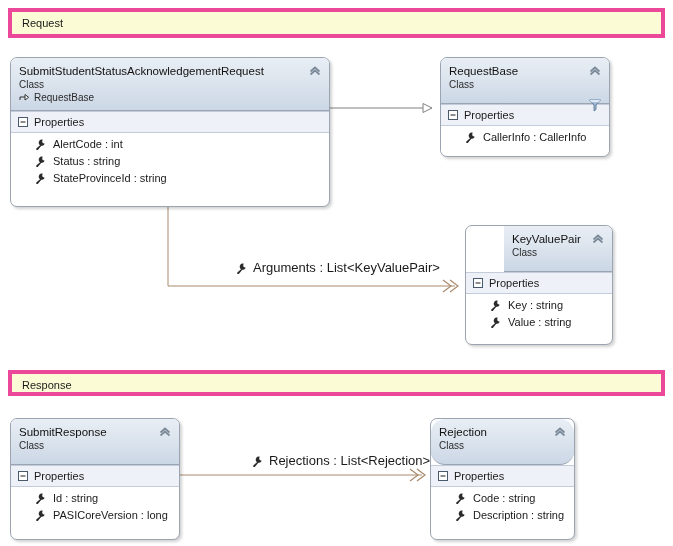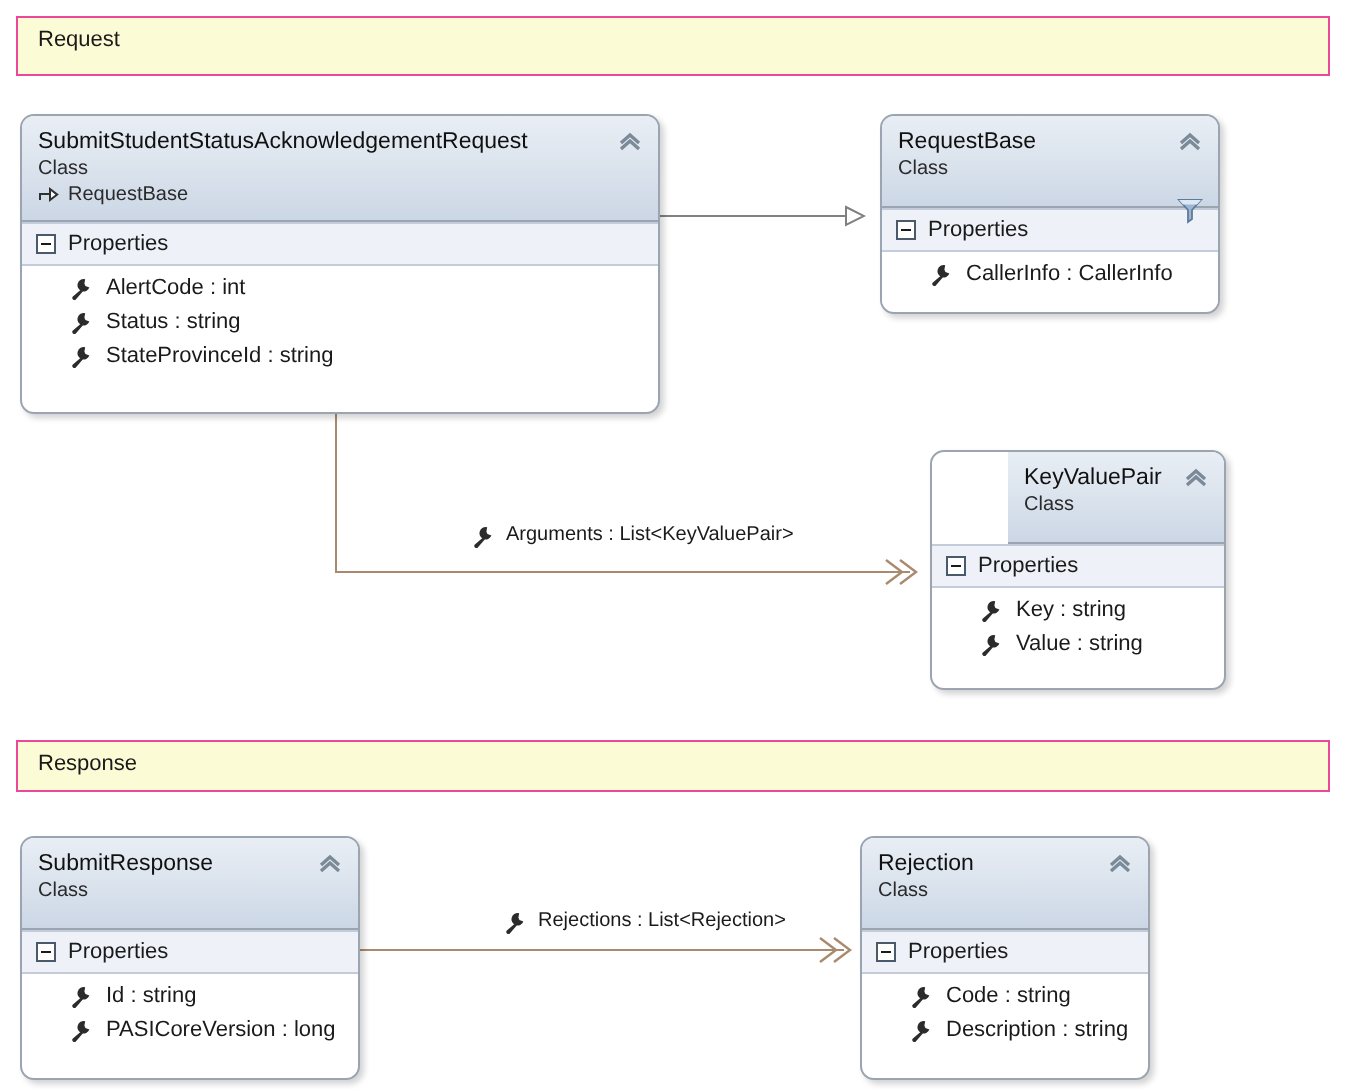--- a/index.html
+++ b/index.html
@@ -24,21 +24,21 @@
     position: absolute;
     left: 0; top: 0;
     width: 673px; height: 546px;
   }
 
   
   .banner {
     position: absolute;
     box-sizing: border-box;
     background: #fbfbd6;
-    border: 1px solid #ec4899;
+    border: 4px solid #ec4899;
     display: flex;
     align-items: flex-start;
   }
   .banner .banner-text {
     padding: 5px 0 0 10px;
     font-size: 11px;
     color: #1a1a1a;
     line-height: 13px;
     white-space: nowrap;
   }
@@ -133,21 +133,21 @@
   
   .icon { display: inline-block; flex: 0 0 auto; line-height: 0; }
   .icon svg { display: block; }
 
   
   .assoc-label {
     position: absolute;
     display: flex;
     align-items: center;
     gap: 6px;
-    font-size: 10px;
+    font-size: 13px;
     line-height: 14px;
     color: #1a1a1a;
     white-space: nowrap;
     background: transparent;
   }
 
   
   #connectors {
     position: absolute;
     left: 0; top: 0;
@@ -382,21 +382,21 @@
             <path d="M7.6,0.6 a3.1,3.1 0 1 0 2.1,4.2 l-2.0,-0.8 -0.5,-1.3 0.4,-2.1 z" fill="#2b2b2b"></path>
             <path d="M6.4,5.0 L1.3,9.4 a1.1,1.1 0 0 0 1.5,1.5 L6.9,6.1 z" fill="#2b2b2b"></path>
           </svg>
         </span>
         <span>PASICoreVersion : long</span>
       </div>
     </div>
   </div>
 
   <div class="classbox" style="left:430px; top:418px; width:145px; height:122px;">
-    <div class="cb-header" style="padding-bottom:2px;">
+    <div class="cb-header" style="padding-bottom:2px;border-radius:14px;">
       <div class="cb-title">Rejection</div>
       <div class="cb-stereotype">Class</div>
       <div class="cb-spacer"></div>
       <div class="chevron-btn">
         <svg width="14" height="14" viewBox="0 0 14 14">
           <path d="M2.5,7.5 L7,3.5 L11.5,7.5" fill="none" stroke="#7b8a99" stroke-width="1.7"></path>
           <path d="M2.5,10.5 L7,6.5 L11.5,10.5" fill="none" stroke="#7b8a99" stroke-width="1.7"></path>
         </svg>
       </div>
     </div>

